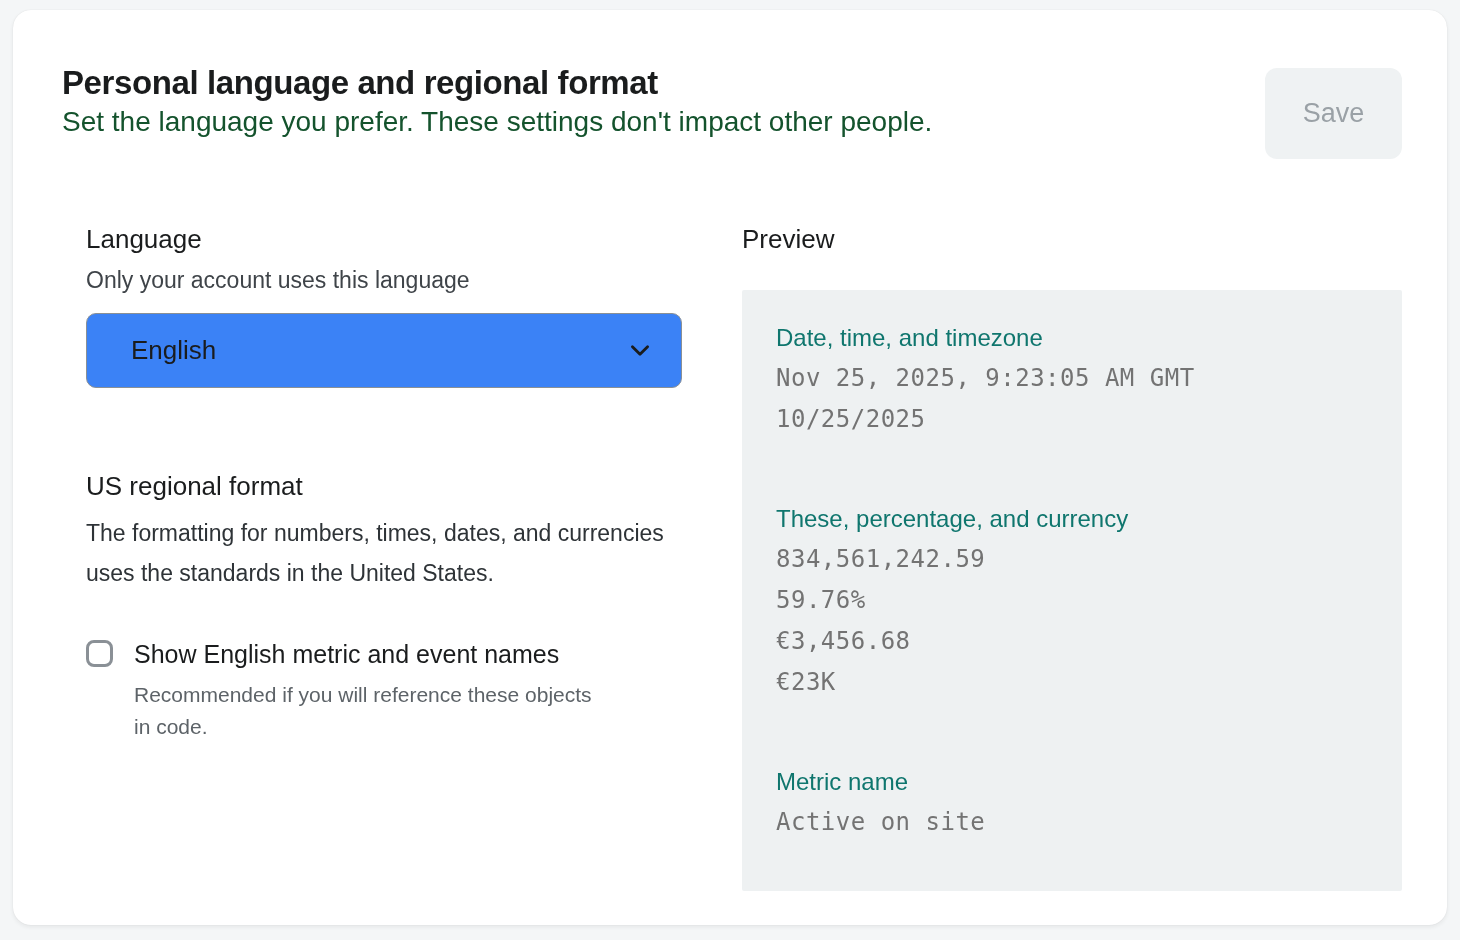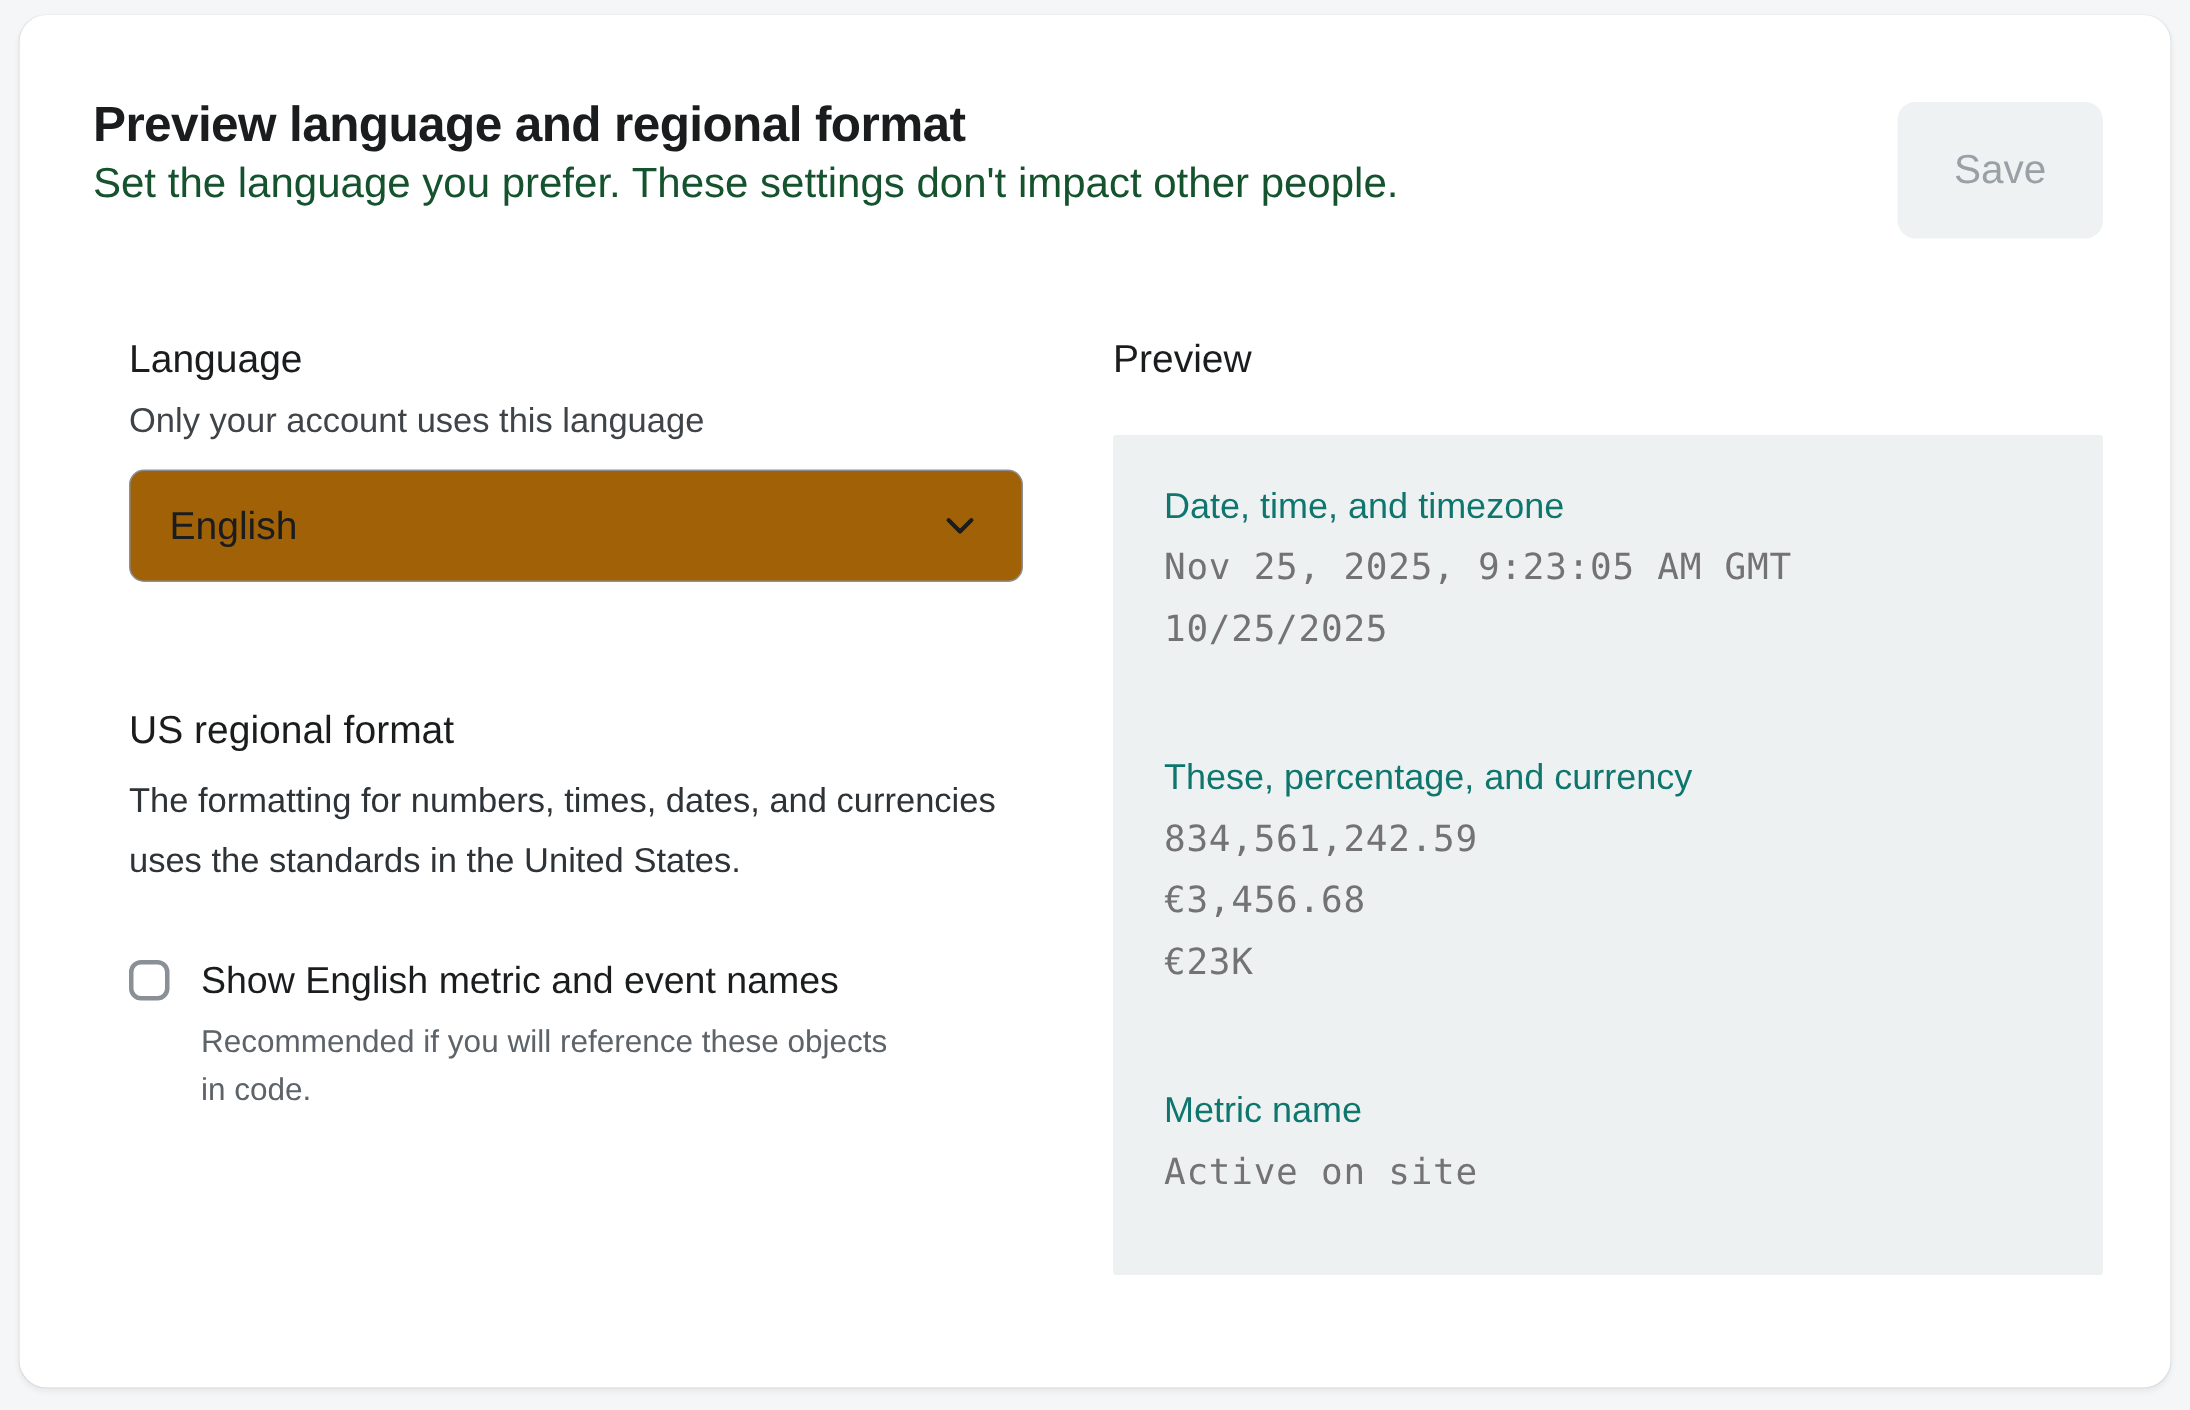--- a/index.html
+++ b/index.html
@@ -73,25 +73,25 @@
     color: #3f4449;
   }
   
   .select-box {
     margin-top: 17px;
     width: 100%;
     max-width: 596px;
     height: 75px;
     border: 1.5px solid #8a9095;
     border-radius: 10px;
-    background: #a16207;
+    background: #3b82f6;
     display: flex;
     align-items: center;
     justify-content: space-between;
-    padding: 0 28px 0 26px;
+    padding: 0 28px 0 44px;
     cursor: pointer;
   }
   .select-value { font-size: 26px; color: #1a1c1d; }
   .chevron { width: 26px; height: 26px; display: block; }
 
   
   .regional-section { margin-top: 82px; }
   .regional-desc {
     margin-top: 9px;
     font-size: 23px;
@@ -150,21 +150,21 @@
     letter-spacing: 0.5px;
   }
 </style>
 </head>
 <body>
 
 <div class="card">
 
   <div class="header-row">
     <div>
-      <h1 class="page-title">Preview language and regional format</h1>
+      <h1 class="page-title">Personal language and regional format</h1>
       <p class="page-subtitle">Set the language you prefer. These settings don't impact other people.</p>
     </div>
     <button class="save-btn" disabled="">Save</button>
   </div>
 
   <div class="columns">
 
     <div class="left-col">
 
       <section>
@@ -200,20 +200,21 @@
 
         <div class="preview-group">
           <div class="preview-label">Date, time, and timezone</div>
           <div class="preview-line">Nov 25, 2025, 9:23:05 AM GMT</div>
           <div class="preview-line">10/25/2025</div>
         </div>
 
         <div class="preview-group">
           <div class="preview-label">These, percentage, and currency</div>
           <div class="preview-line">834,561,242.59</div>
+          <div class="preview-line">59.76%</div>
           <div class="preview-line">€3,456.68</div>
           <div class="preview-line">€23K</div>
         </div>
 
         <div class="preview-group">
           <div class="preview-label">Metric name</div>
           <div class="preview-line">Active on site</div>
         </div>
 
       </div>

